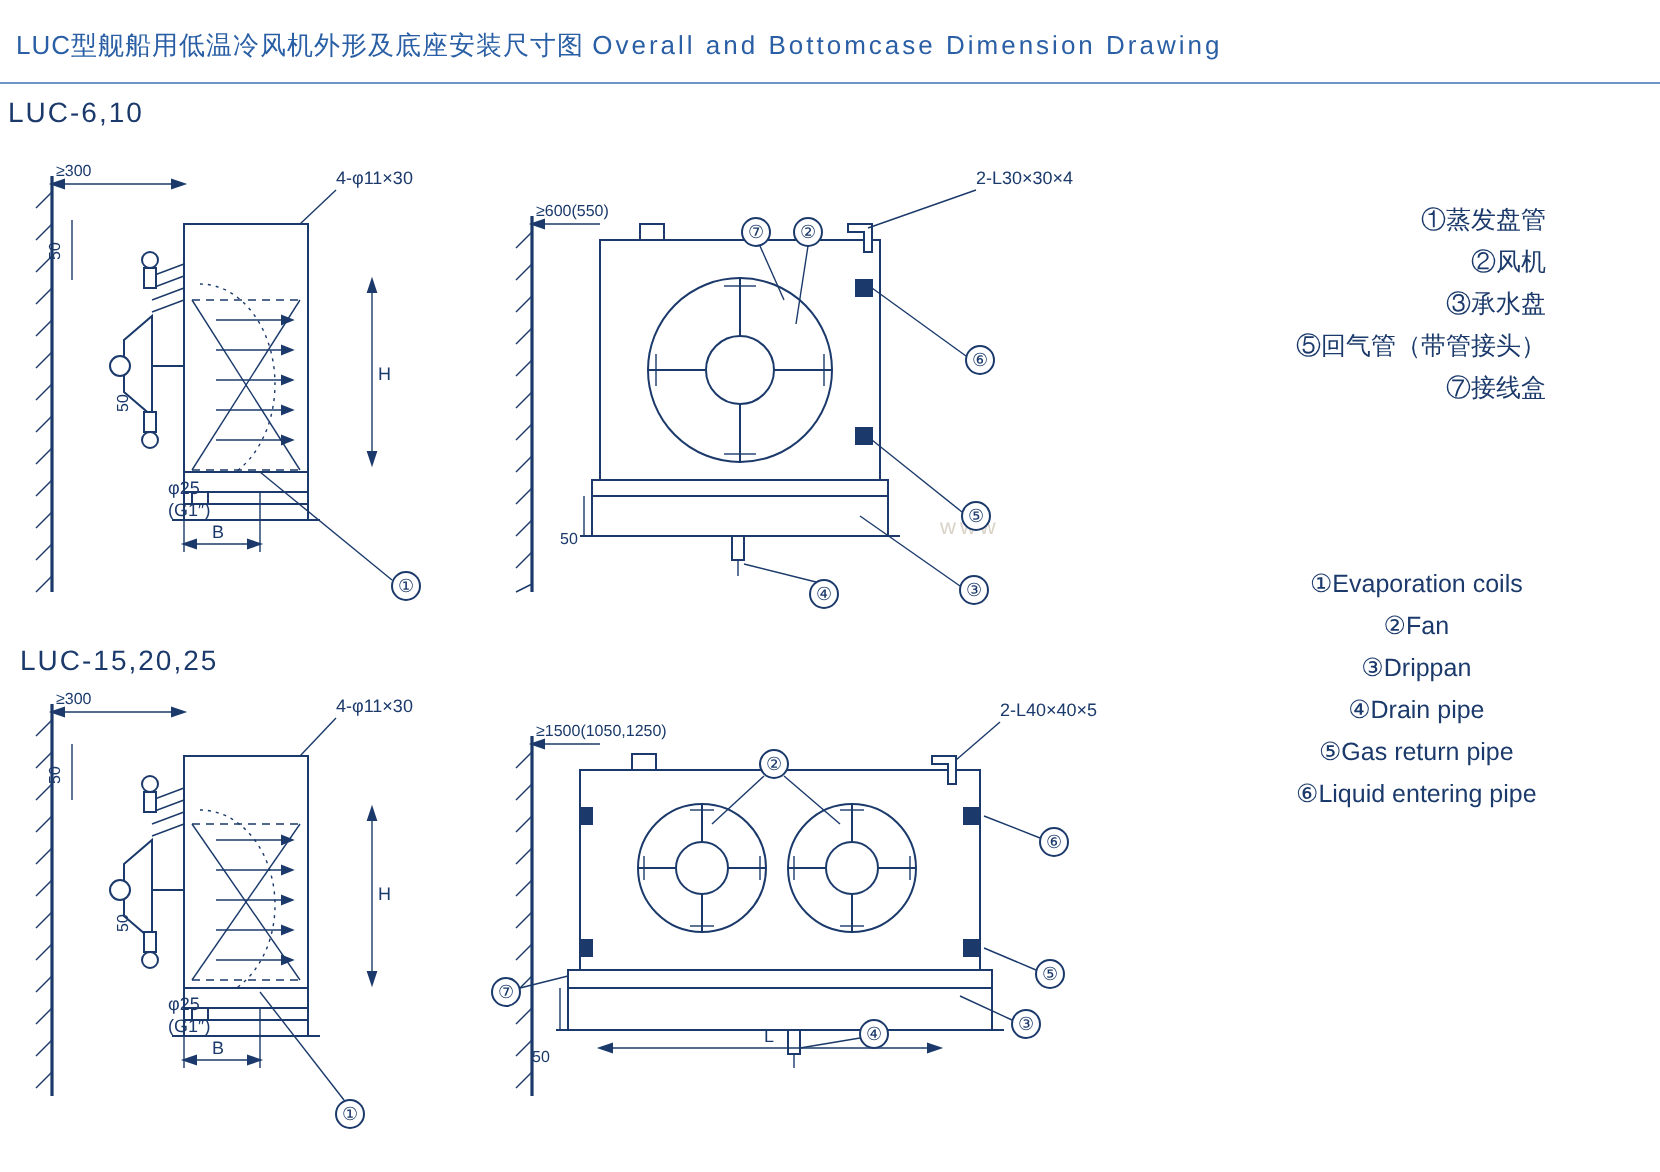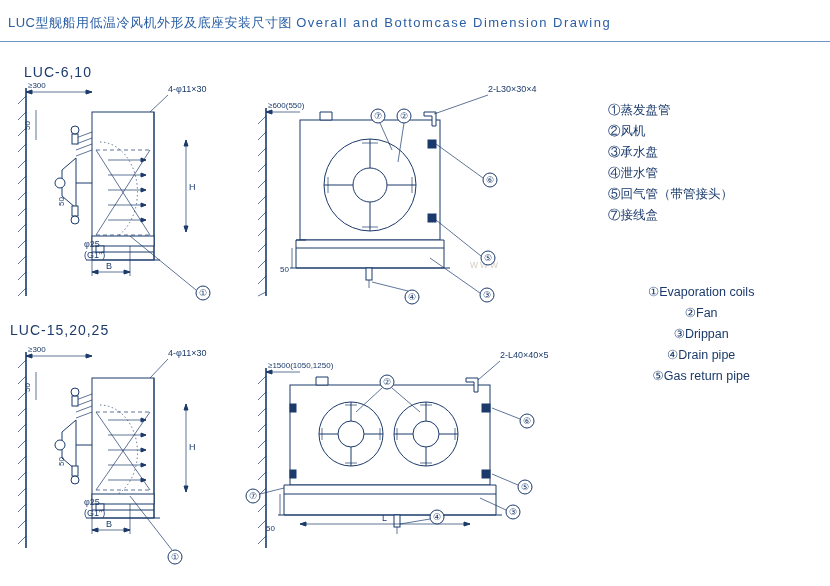--- a/index.html
+++ b/index.html
@@ -8,25 +8,25 @@
     font-family:"Liberation Sans", sans-serif;
     color:#1b3a6b;overflow:hidden;position:relative;
   }
   .title{
     position:absolute;left:8px;top:14px;
     font-size:13px;letter-spacing:.5px;color:#2a5fa5;white-space:nowrap;
   }
   .title .en{letter-spacing:1.5px;}
   .rule{position:absolute;left:0;top:41px;width:830px;height:1px;background:#6f95c4;}
   .model-label{position:absolute;font-size:14px;color:#1b3a6b;letter-spacing:1px;}
-  #model1{left:24px;top:48px;margin-top:16px;}
+  #model1{left:4px;top:48px;}
   #model2{left:10px;top:322px;}
 
   .legend{position:absolute;font-size:12.5px;color:#1b3a6b;line-height:21px;}
-  #legend-cn{left:608px;top:100px;}
+  #legend-cn{left:648px;top:100px;text-align:right;}
   #legend-en{left:648px;top:282px;text-align:center;}
   .legend div{white-space:nowrap;}
 
   svg{position:absolute;left:0;top:0;}
   .ln{stroke:#1b3a6b;fill:none;stroke-width:1;}
   .ln-t{stroke:#1b3a6b;fill:none;stroke-width:.7;}
   .ln-h{stroke:#1b3a6b;fill:none;stroke-width:1.6;}
   .dash{stroke:#1b3a6b;fill:none;stroke-width:.7;stroke-dasharray:4 3;}
   .dot{stroke:#1b3a6b;fill:none;stroke-width:.7;stroke-dasharray:1.5 2.5;}
   .fillw{fill:#ffffff;stroke:#1b3a6b;stroke-width:1;}
@@ -49,31 +49,31 @@
 </div>
 <div class="rule"></div>
 
 <div class="model-label" id="model1">LUC-6,10</div>
 <div class="model-label" id="model2">LUC-15,20,25</div>
 
 <div class="legend" id="legend-cn">
   <div>①蒸发盘管</div>
   <div>②风机</div>
   <div>③承水盘</div>
-  <div>④泄水管</div>
   <div>⑤回气管（带管接头）</div>
   <div>⑦接线盒</div>
 </div>
 
 <div class="legend" id="legend-en">
   <div>①Evaporation coils</div>
   <div>②Fan</div>
   <div>③Drippan</div>
   <div>④Drain pipe</div>
   <div>⑤Gas return pipe</div>
+  <div>⑥Liquid entering pipe</div>
 </div>
 
 <div class="wm">www</div>
 
 <svg width="830" height="586">
 
   <g>
 
     <line class="ln-h" x1="26" y1="88" x2="26" y2="296"></line>
     <g class="ln-t">

